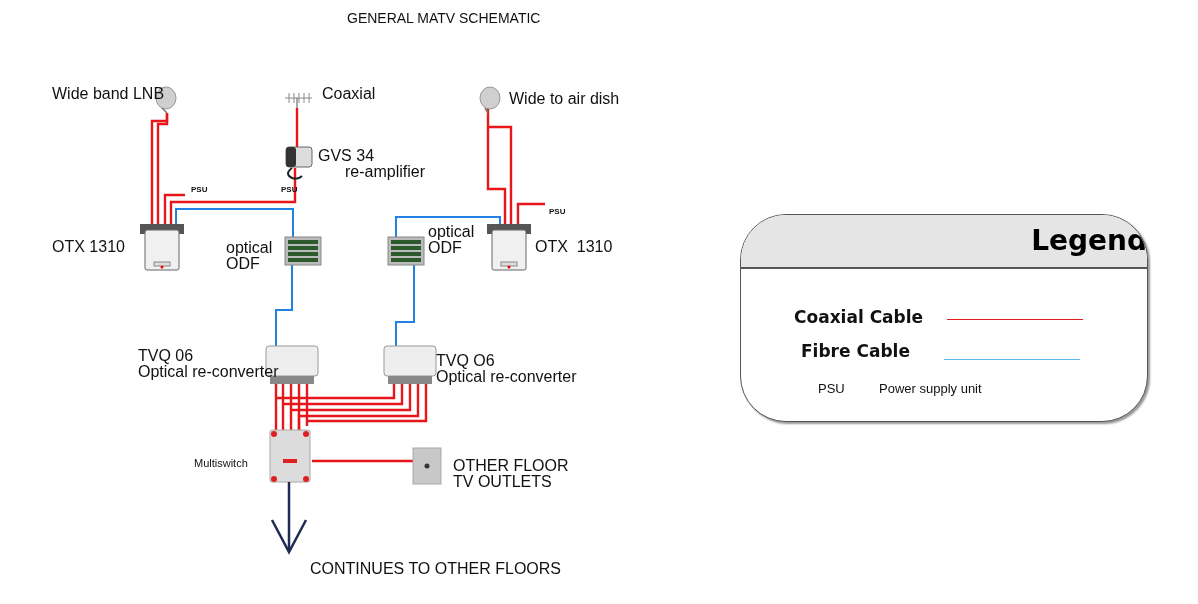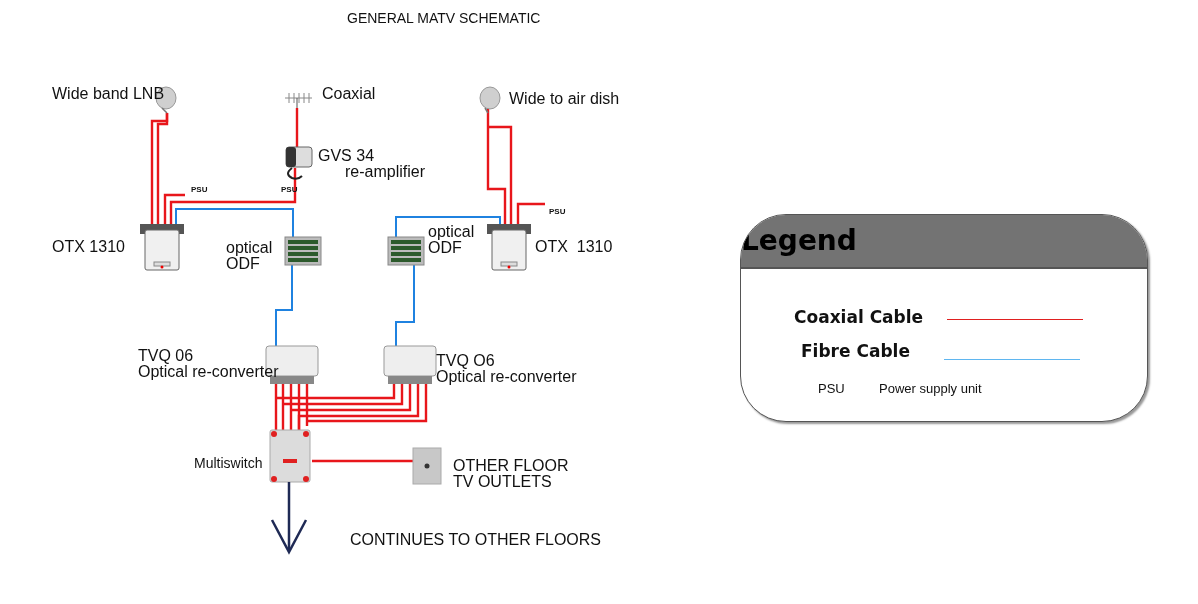--- a/index.html
+++ b/index.html
@@ -2,21 +2,21 @@
 <html><head>
 <meta charset="utf-8">
 <style>
   html, body { margin:0; padding:0; background:#ffffff; }
   body { width:1198px; height:604px; position:relative; overflow:hidden; font-family:"Liberation Sans", sans-serif; color:#111; }
   .lbl { position:absolute; font-size:16px; line-height:16px; white-space:nowrap; }
   .small { position:absolute; font-size:8px; font-weight:bold; white-space:nowrap; }
   #title { position:absolute; left:299px; top:10px; font-size:14px;margin-left:48px; }
   svg#wires { position:absolute; left:0; top:0; }
   .legend { position:absolute; left:740px; top:214px; width:406px; height:206px; border:1.5px solid #555; border-radius:46px; overflow:hidden; box-shadow:2px 2px 2px #999; background:#fff; }
-  .legend-head { height:52px; background:#737373; border-bottom:2px solid #555; text-align:left; }
+  .legend-head { height:52px; background:#e5e5e5; border-bottom:2px solid #555; text-align:right; }
   .legend-title { font-family:"DejaVu Sans", sans-serif; font-weight:bold; font-size:28px; line-height:52px; color:#000; }
   .leg-row { position:absolute; font-family:"DejaVu Sans", sans-serif; font-weight:bold; font-size:17px; }
   .leg-line { position:absolute; height:0; }
   .leg-psu { position:absolute; font-size:13px; }
 </style>
 </head>
 <body>
 
 <div id="title">GENERAL MATV SCHEMATIC</div>
 
@@ -155,24 +155,24 @@
 <div class="lbl" style="left:52px;top:239px;">OTX 1310</div>
 <div class="lbl" style="left:535px;top:239px;white-space:pre;">OTX  1310</div>
 <div class="lbl" style="left:226px;top:240px;">optical</div>
 <div class="lbl" style="left:226px;top:256px;">ODF</div>
 <div class="lbl" style="left:428px;top:224px;">optical</div>
 <div class="lbl" style="left:428px;top:240px;">ODF</div>
 <div class="lbl" style="left:138px;top:348px;">TVQ 06</div>
 <div class="lbl" style="left:138px;top:364px;">Optical re-converter</div>
 <div class="lbl" style="left:436px;top:353px;">TVQ O6</div>
 <div class="lbl" style="left:436px;top:369px;">Optical re-converter</div>
-<div class="lbl" style="left:194px;top:455px;font-size:14px;">Multiswitch</div>
+<div class="lbl" style="left:194px;top:455px;font-size:11px;">Multiswitch</div>
 <div class="lbl" style="left:453px;top:458px;">OTHER FLOOR</div>
 <div class="lbl" style="left:453px;top:474px;">TV OUTLETS</div>
-<div class="lbl" style="left:310px;top:532px;margin-left:40px;">CONTINUES TO OTHER FLOORS</div>
+<div class="lbl" style="left:310px;top:561px;">CONTINUES TO OTHER FLOORS</div>
 
 <div class="legend">
   <div class="legend-head">
     <span class="legend-title">Legend</span>
   </div>
   <div class="leg-row" style="left:53px;top:92px;">Coaxial Cable</div>
   <div class="leg-line" style="left:206px;top:104px;width:136px;border-top:1px solid #e02020;"></div>
   <div class="leg-row" style="left:60px;top:126px;">Fibre Cable</div>
   <div class="leg-line" style="left:203px;top:144px;width:136px;border-top:1px solid #5fb6f0;"></div>
   <div class="leg-psu" style="left:77px;top:166px;">PSU</div>

